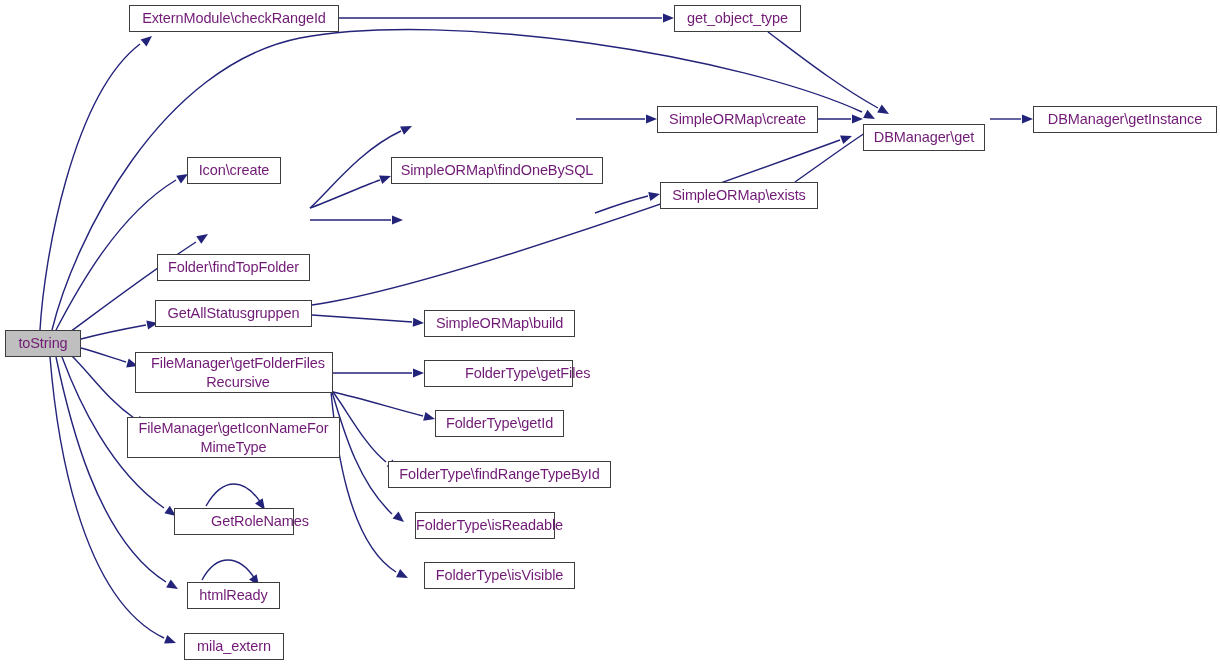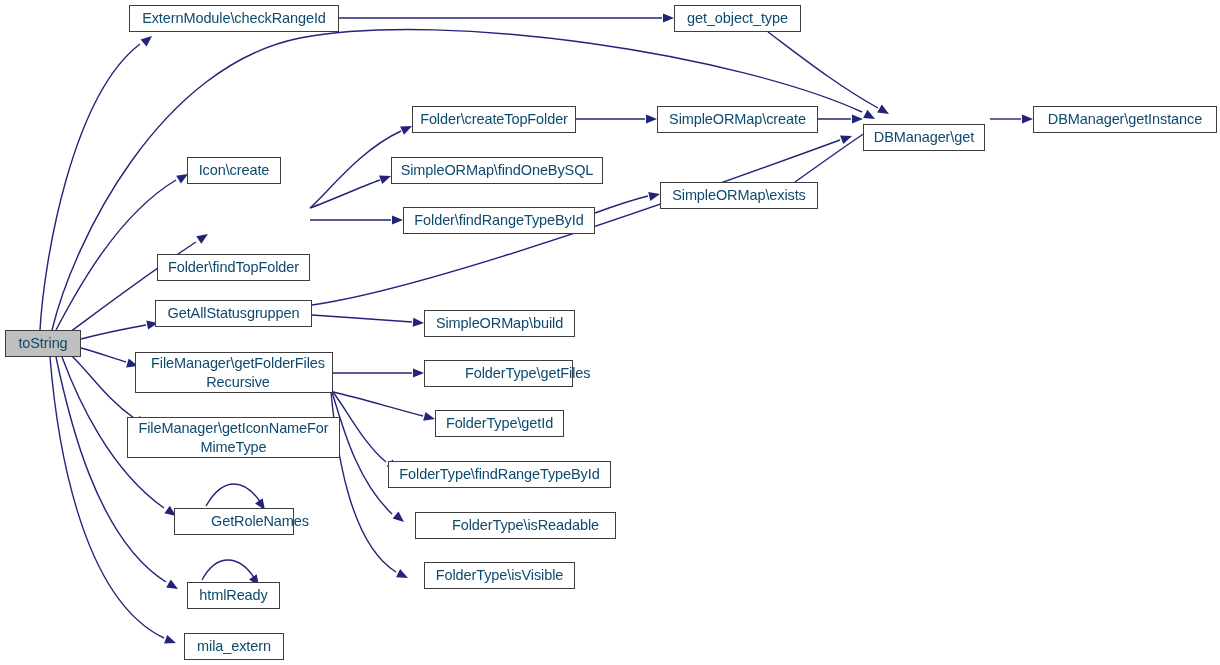--- a/index.html
+++ b/index.html
@@ -22,21 +22,21 @@
     top: 0;
     width: 1220px;
     height: 665px;
     pointer-events: none;
   }
   .node {
     position: absolute;
     box-sizing: border-box;
     border: 1px solid #3d3d3d;
     background: #ffffff;
-    color: #0c4a6e;
+    color: #701a75;
     font-size: 14.5px;
     line-height: 1.27;
     display: flex;
     align-items: center;
     justify-content: center;
     text-align: center;
     white-space: pre-line;
     letter-spacing: -0.1px;
     z-index: 2;
     cursor: pointer;
@@ -169,36 +169,34 @@
         <path d="M 0,0 L -11,-4.6 L -11,4.6 Z" fill="#23237a" transform="translate(265,510) rotate(56)"></path>
       </g>
       <g>
         <path d="M 202,580 C 209,567 218,560 228,560 C 239,560 248,568 255,579" fill="none" stroke="#23237a" stroke-width="1.4"></path>
         <path d="M 0,0 L -11,-4.6 L -11,4.6 Z" fill="#23237a" transform="translate(259,586) rotate(56)"></path>
       </g>
     </svg>
 <div class="node highlight" style="left: 5px; top: 330px; width: 76px; height: 27px;"><span class="label">toString</span></div>
     <div class="node" style="left: 129px; top: 5px; width: 210px; height: 27px;"><span class="label">ExternModule\checkRangeId</span></div>
     <div class="node" style="left: 674px; top: 5px; width: 127px; height: 27px;"><span class="label">get_object_type</span></div>
-    <div class="node" style="left: 412px; top: 106px; width: 164px; height: 27px;"><span class="label">Folder\createTopFolder</span></div>
     <div class="node" style="left: 657px; top: 106px; width: 161px; height: 27px;"><span class="label">SimpleORMap\create</span></div>
     <div class="node" style="left: 863px; top: 124px; width: 122px; height: 27px;"><span class="label">DBManager\get</span></div>
     <div class="node" style="left: 1033px; top: 106px; width: 184px; height: 27px;"><span class="label">DBManager\getInstance</span></div>
     <div class="node" style="left: 187px; top: 157px; width: 94px; height: 27px;"><span class="label">Icon\create</span></div>
     <div class="node" style="left: 391px; top: 157px; width: 212px; height: 27px;"><span class="label">SimpleORMap\findOneBySQL</span></div>
     <div class="node" style="left: 660px; top: 182px; width: 158px; height: 27px;"><span class="label">SimpleORMap\exists</span></div>
     <div class="node" style="left: 157px; top: 207px; width: 153px; height: 27px; margin-top: 47px;"><span class="label">Folder\findTopFolder</span></div>
-    <div class="node" style="left: 403px; top: 207px; width: 192px; height: 27px;"><span class="label">Folder\findRangeTypeById</span></div>
     <div class="node" style="left: 155px; top: 300px; width: 157px; height: 27px;"><span class="label">GetAllStatusgruppen</span></div>
     <div class="node" style="left: 424px; top: 310px; width: 151px; height: 27px;"><span class="label">SimpleORMap\build</span></div>
     <div class="node" style="left: 135px; top: 352px; width: 198px; height: 41px; padding-left: 8px;"><span class="label">FileManager\getFolderFiles
 Recursive</span></div>
     <div class="node" style="left: 424px; top: 360px; width: 149px; height: 27px; padding-left: 40px;"><span class="label">FolderType\getFiles</span></div>
     <div class="node" style="left: 435px; top: 410px; width: 129px; height: 27px;"><span class="label">FolderType\getId</span></div>
     <div class="node" style="left: 127px; top: 417px; width: 213px; height: 41px;"><span class="label">FileManager\getIconNameFor
 MimeType</span></div>
     <div class="node" style="left: 388px; top: 461px; width: 223px; height: 27px;"><span class="label">FolderType\findRangeTypeById</span></div>
-    <div class="node" style="left: 415px; top: 512px; width: 201px; height: 27px; padding-left: 20px;"><span class="label">FolderType\isReadable</span></div>
+    <div class="node" style="left: 415px; top: 512px; width: 140px; height: 27px;"><span class="label">FolderType\isReadable</span></div>
     <div class="node" style="left: 174px; top: 508px; width: 120px; height: 27px; padding-left: 36px;"><span class="label">GetRoleNames</span></div>
     <div class="node" style="left: 424px; top: 562px; width: 151px; height: 27px;"><span class="label">FolderType\isVisible</span></div>
     <div class="node" style="left: 187px; top: 582px; width: 93px; height: 27px;"><span class="label">htmlReady</span></div>
     <div class="node" style="left: 184px; top: 633px; width: 100px; height: 27px;"><span class="label">mila_extern</span></div>
   </div>
 
 </body></html>

